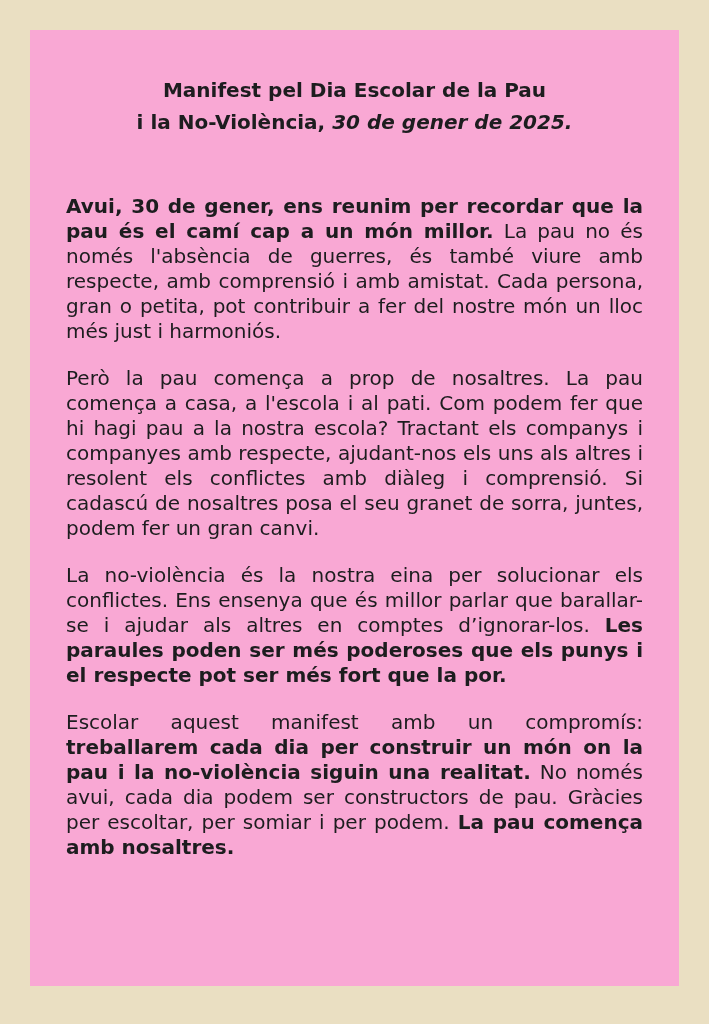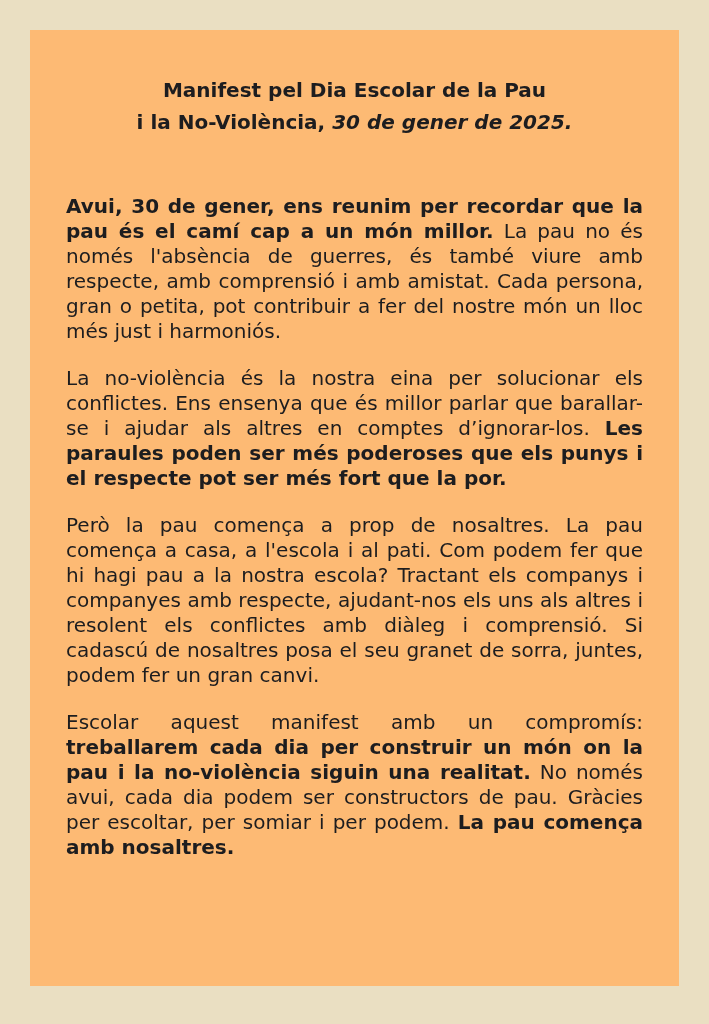--- a/index.html
+++ b/index.html
@@ -9,21 +9,21 @@
     font-family: "DejaVu Sans", "Liberation Sans", sans-serif;
     color: #1d1d1f;
   }
   .frame {
     width: 709px;
     height: 1024px;
     padding: 30px 30px 38px 30px;
     background: #eadfc2;
   }
   .page {
-    background: #fdba74;
+    background: #f9a8d4;
     width: 100%;
     height: 100%;
     padding: 44px 36px 30px 36px;
     overflow: hidden;
   }
   .doc-title {
     text-align: center;
     font-size: 20px;
     line-height: 1.6;
     font-weight: 700;
@@ -48,21 +48,21 @@
 <div class="frame">
   <div class="page">
 
     <h1 class="doc-title">
       <span class="t-line">Manifest pel Dia Escolar de la Pau</span>
       <span class="t-line"><span>i la No-Violència, </span><em>30 de gener de 2025.</em></span>
     </h1>
 
     <p class="para"><strong>Avui, 30 de gener, ens reunim per recordar que la pau és el camí cap a un món millor.</strong><span> La pau no és només l'absència de guerres, és també viure amb respecte, amb comprensió i amb amistat. Cada persona, gran o petita, pot contribuir a fer del nostre món un lloc més just i harmoniós.</span></p>
 
+    <p class="para"><span>Però la pau comença a prop de nosaltres. La pau comença a casa, a l'escola i al pati. Com podem fer que hi hagi pau a la nostra escola? Tractant els companys i companyes amb respecte, ajudant-nos els uns als altres i resolent els conflictes amb diàleg i comprensió. Si cadascú de nosaltres posa el seu granet de sorra, juntes, podem fer un gran canvi.</span></p>
+
     <p class="para"><span>La no-violència és la nostra eina per solucionar els conflictes. Ens ensenya que és millor parlar que barallar-se i ajudar als altres en comptes d’ignorar-los. </span><strong>Les paraules poden ser més poderoses que els punys i el respecte pot ser més fort que la por.</strong></p>
-
-    <p class="para"><span>Però la pau comença a prop de nosaltres. La pau comença a casa, a l'escola i al pati. Com podem fer que hi hagi pau a la nostra escola? Tractant els companys i companyes amb respecte, ajudant-nos els uns als altres i resolent els conflictes amb diàleg i comprensió. Si cadascú de nosaltres posa el seu granet de sorra, juntes, podem fer un gran canvi.</span></p>
 
 
     <p class="para"><span>Escolar aquest manifest amb un compromís: </span><strong>treballarem cada dia per construir un món on la pau i la no-violència siguin una realitat.</strong><span> No només avui, cada dia podem ser constructors de pau. Gràcies per escoltar, per somiar i per podem. </span><strong>La pau comença amb nosaltres.</strong></p>
 
   </div>
 </div>
 
 </body></html>

